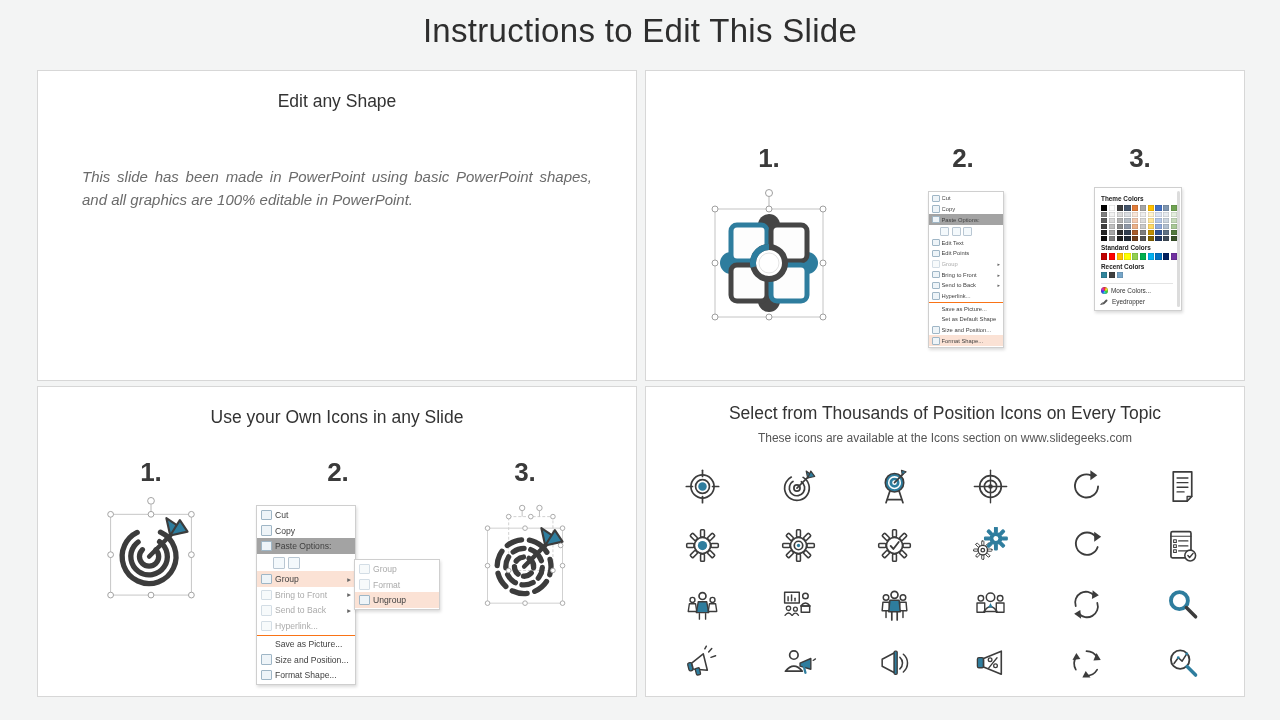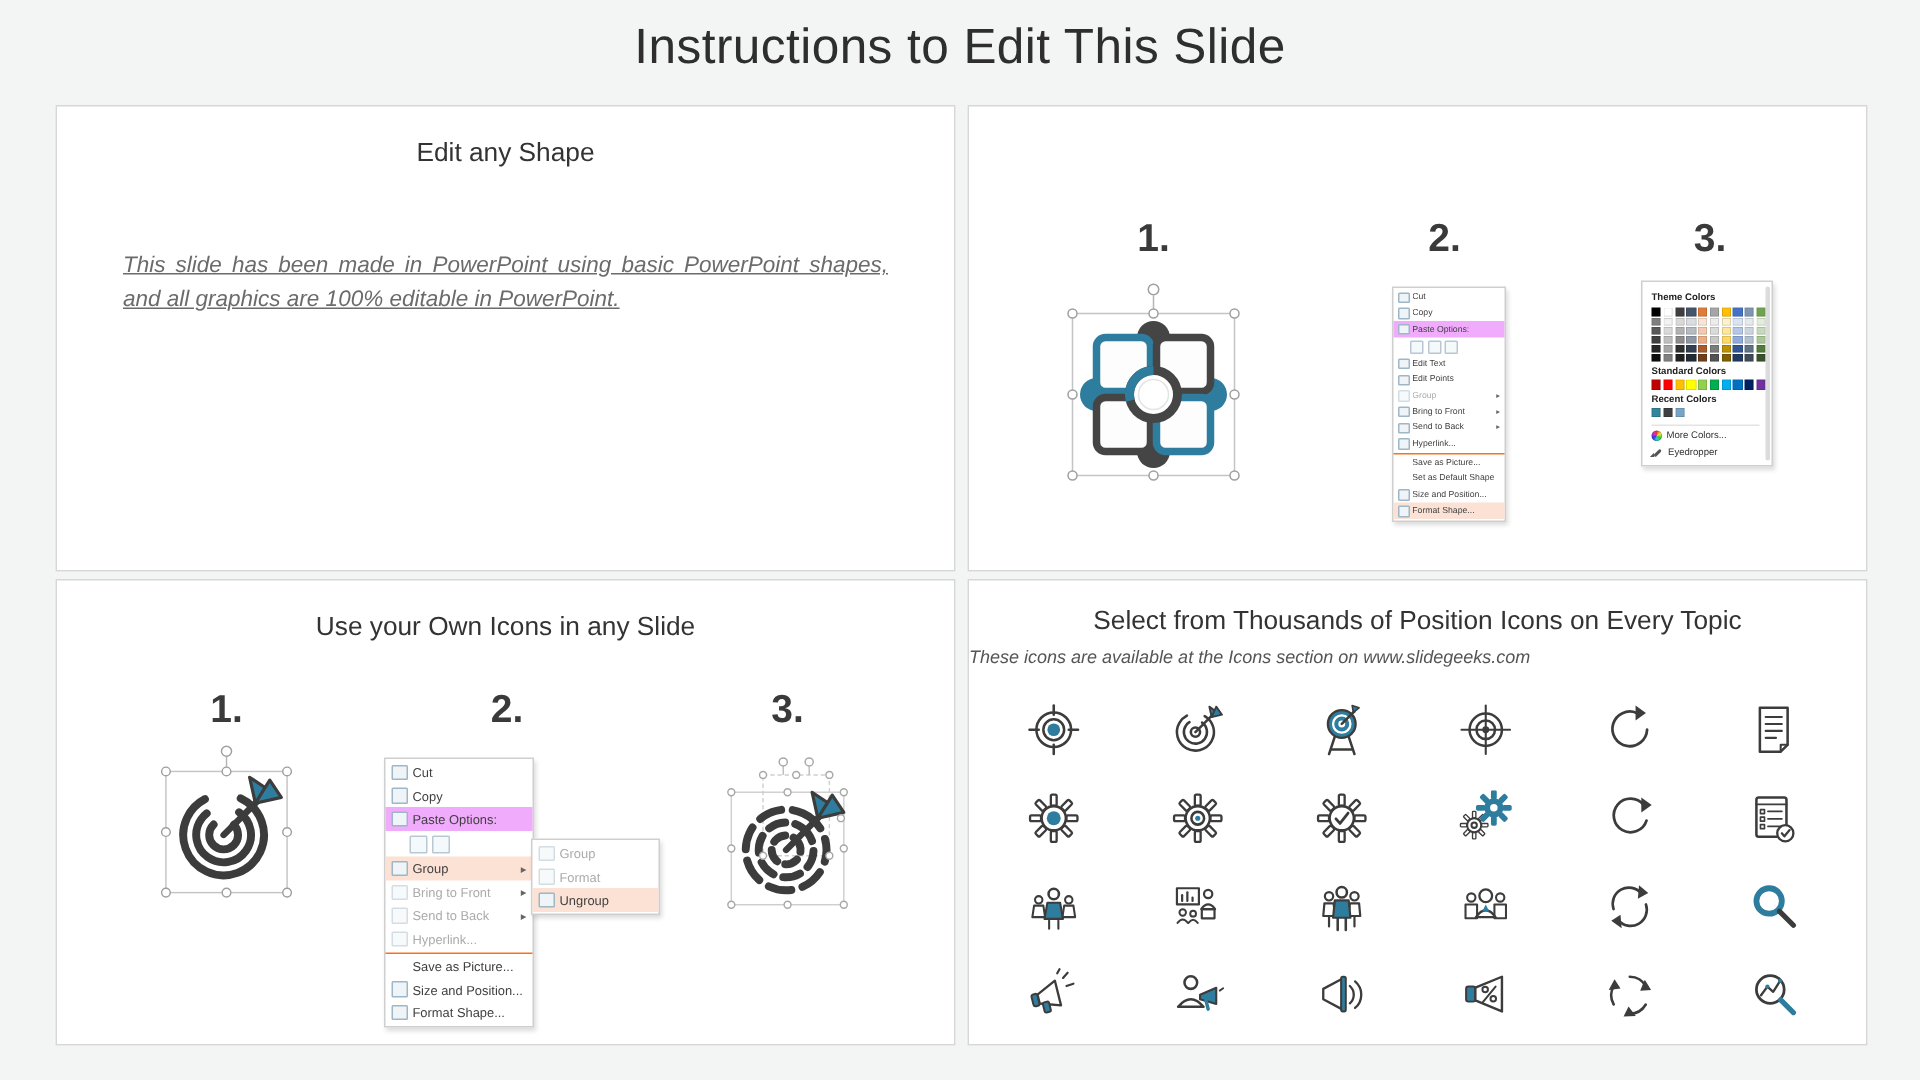--- a/index.html
+++ b/index.html
@@ -22,41 +22,40 @@
   #p3{left:37px;top:386px}
   #p4{left:645px;top:386px}
   .ph{
     position:absolute;left:0;top:20px;width:100%;text-align:center;
     font-size:17.5px;color:#333;font-weight:400;
   }
   .para{
     position:absolute;left:44px;right:44px;
     font-size:15px;font-style:italic;color:#6b6b6b;line-height:1.55;
     text-align:justify;
-    text-decoration:underline;
   }
   .step-num{
     position:absolute;width:44px;text-align:center;
     font-size:26px;font-weight:bold;color:#3a3a3a;
   }
   .abs{position:absolute}
   
   .menu{
     position:absolute;background:#fff;border:1px solid #cfcfcf;
     box-shadow:1px 2px 3px rgba(0,0,0,.14);padding:1px 0;box-sizing:border-box;
   }
   .mrow{display:flex;align-items:center;color:#3f3f3f;white-space:nowrap;box-sizing:border-box}
   .mi{flex:none;border:1px solid #9fb6c6;background:#eef4f8;border-radius:1px}
   .mi.blank{border-color:transparent;background:transparent}
   .ml{flex:1;overflow:hidden}
   .ma{color:#666}
   .dis{color:#ababab}
   .dis .mi{opacity:.45}
   .hl-peach{background:#fbe2d5}
-  .hl-gray{background:#f0abfc}
+  .hl-gray{background:#a3a3a3}
   .sep{border-top:1px solid #f97316;margin-top:1px;padding-top:2px}
   .paste{display:flex;align-items:center}
   .pbtn{border:1px solid #b9c7d3;background:#f4f9fc;border-radius:1px;flex:none}
   .menu-sm{width:76px;font-size:5.8px}
   .menu-sm .mrow{padding:1.6px 3px;gap:2px}
   .menu-sm .mi{width:5.5px;height:5.5px}
   .menu-sm .ma{font-size:5px}
   .menu-sm .paste{padding-left:11px;gap:2.5px}
   .menu-sm .pbtn{width:7px;height:7px}
   .menu-md{width:100px;font-size:8.6px}
@@ -85,22 +84,22 @@
   .dropper::before{content:'';position:absolute;left:1px;top:3.5px;width:6px;height:1.8px;background:#555;border-radius:1px;transform:rotate(-45deg)}
   .dropper::after{content:'';position:absolute;left:0;bottom:0;width:0;height:0;border-left:2.5px solid #555;border-top:2.5px solid transparent;border-bottom:2.5px solid transparent;transform:rotate(45deg)}
   
   .grid{
     position:absolute;left:8px;top:70px;
     display:grid;grid-template-columns:repeat(6,96px);grid-auto-rows:59px;
     justify-items:center;align-items:center;
   }
   .cell{width:40px;height:40px;display:flex;align-items:center;justify-content:center}
   .sub{
-    position:absolute;left:0;top:44px;width:100%;
-    font-size:12px;font-style:italic;color:#555;
+    position:absolute;left:0;top:44px;width:100%;text-align:center;
+    font-size:12px;color:#555;
   }
 </style>
 </head>
 <body>
 
 <div class="slide-title">Instructions to Edit This Slide</div>
 
 <div class="panel" id="p1">
   <div class="ph">Edit any Shape</div>
   <div class="para" style="top:94px">This slide has been made in PowerPoint using basic PowerPoint shapes, and all graphics are 100% editable in PowerPoint.</div>

